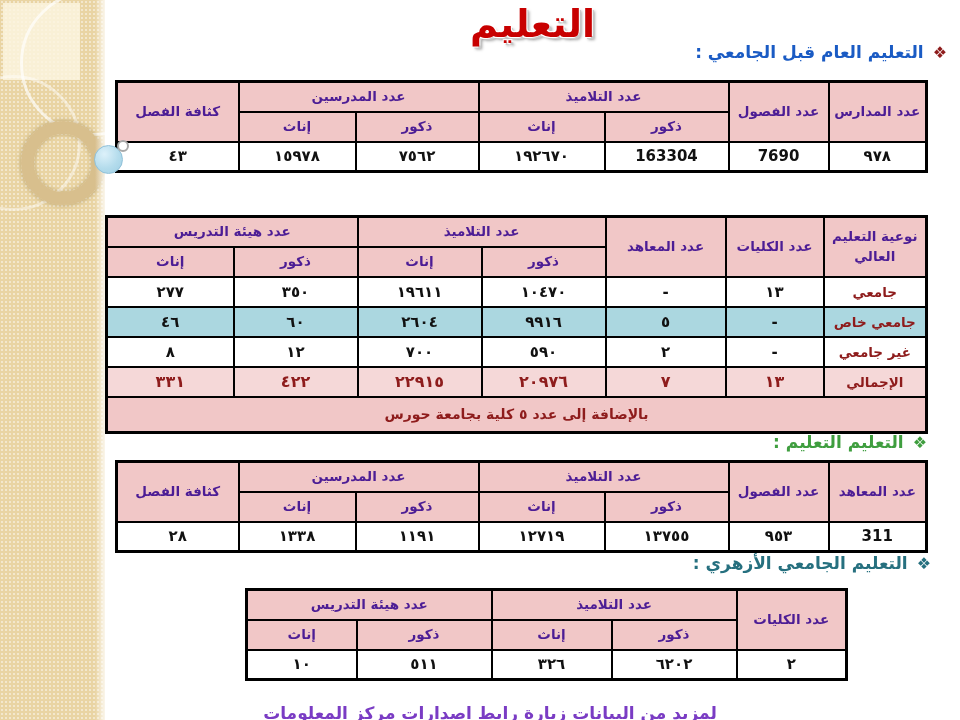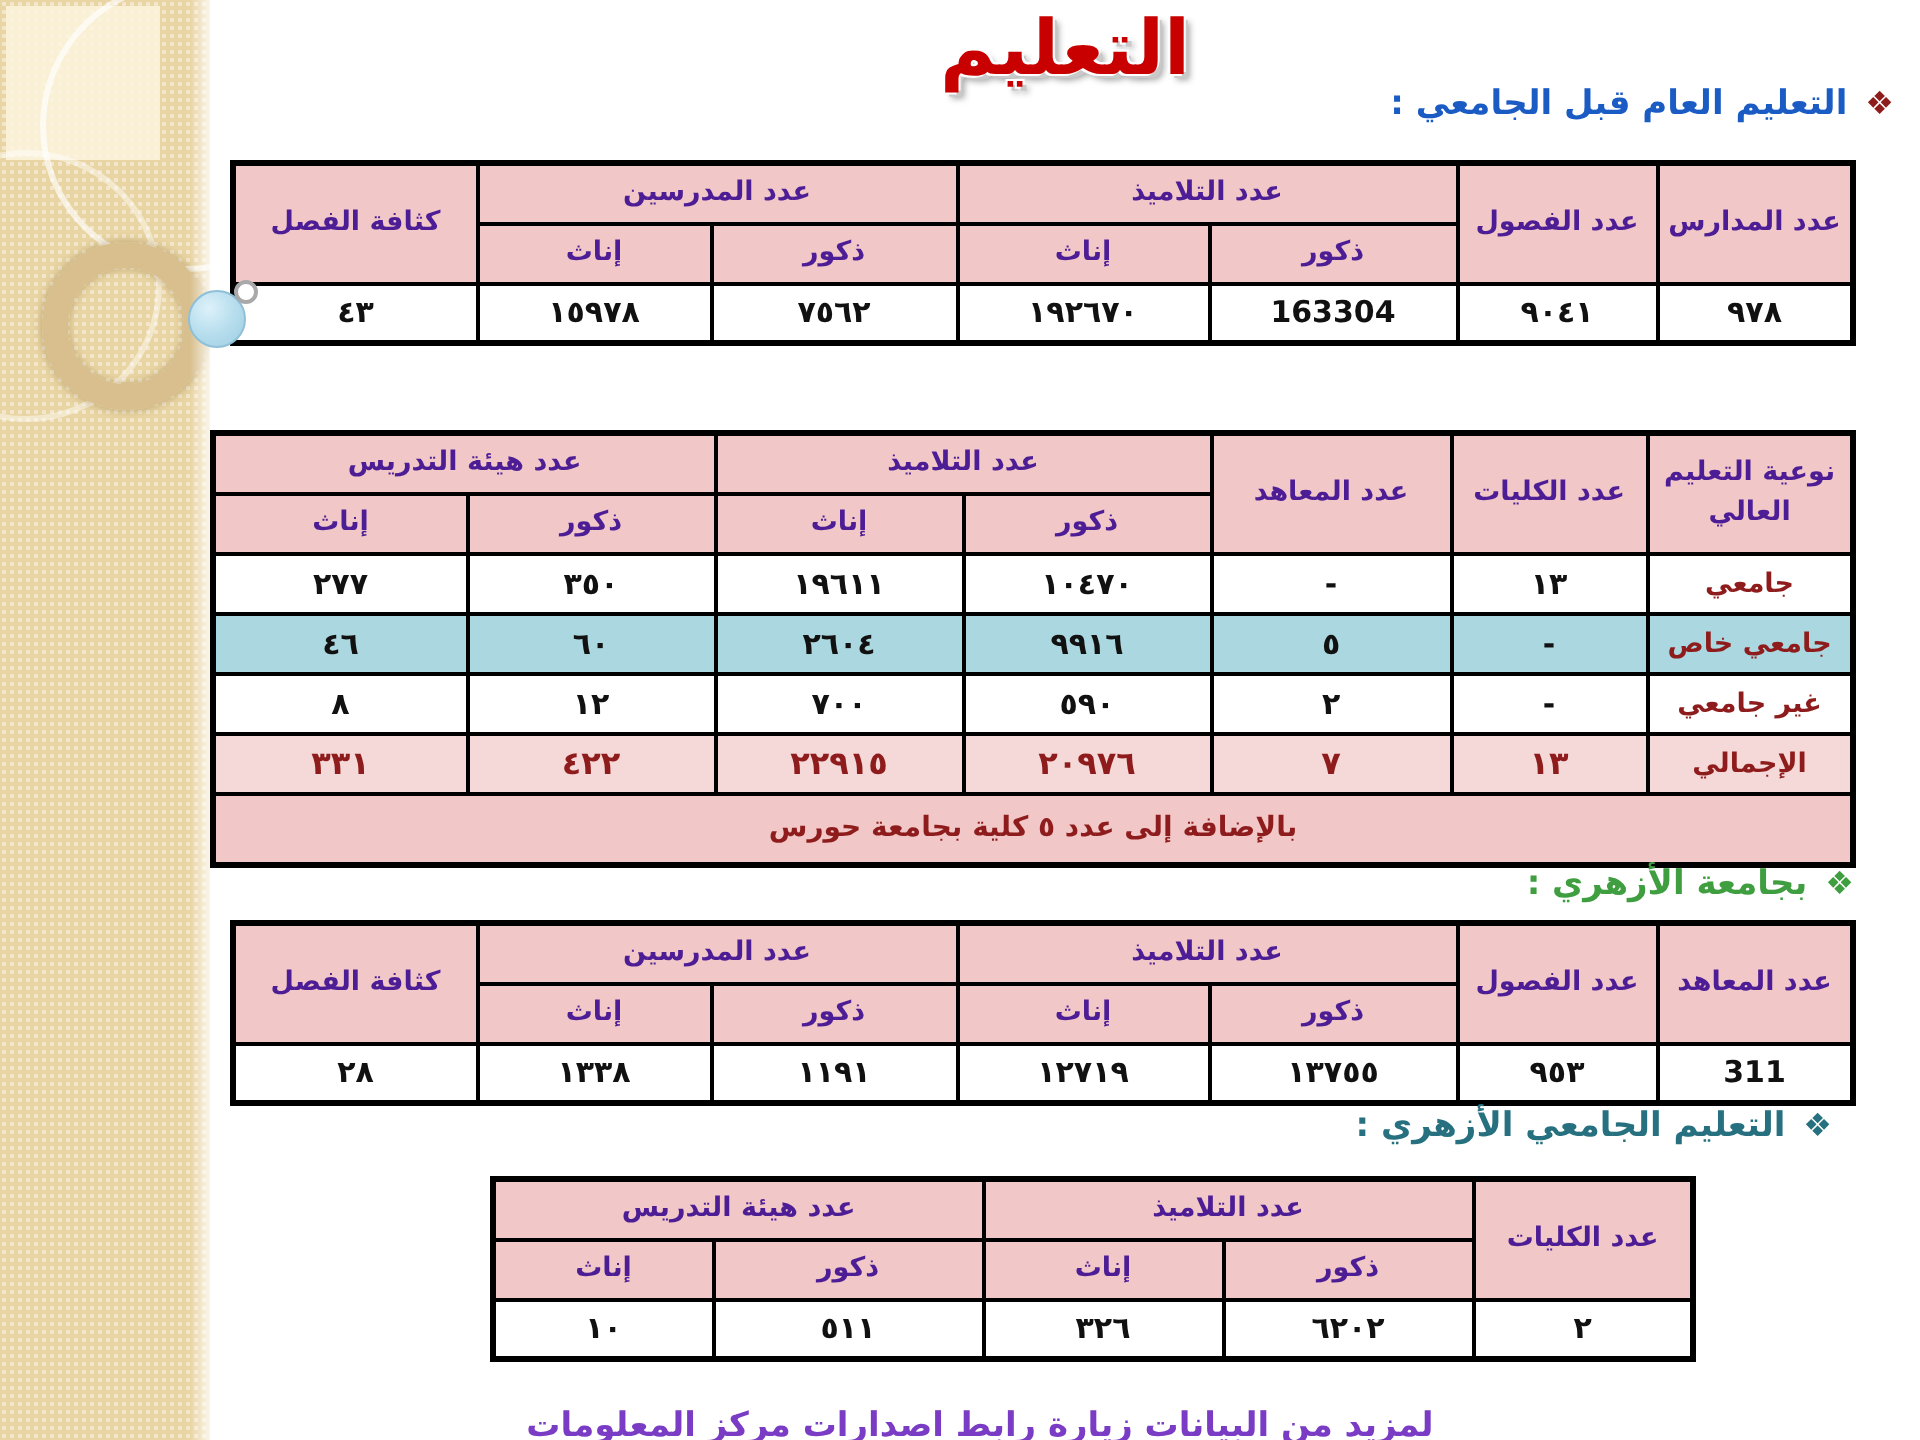--- a/index.html
+++ b/index.html
@@ -59,21 +59,21 @@
     position:absolute; direction:rtl; font-weight:bold; font-size:17px;
     white-space:nowrap; z-index:2;
   }
   .heading .bullet{ font-size:16px; margin-left:9px; }
   .h-pre{ top:42px;  right:13px; color:#1a5bc4; }
   .h-pre .bullet{ color:#8e1c1c; }
   .h-higher{ top:186px; right:13px; color:#e02020; }
   .h-higher .bullet{ color:#d42020; }
   .h-azhari{ top:432px; right:33px; color:#3f9e3f; }
   .h-azhari .bullet{ color:#3f9e3f; }
-  .h-azhari-univ{ top:553px; right:44px; color:#26707f; }
+  .h-azhari-univ{ top:553px; right:29px; color:#26707f; }
   .h-azhari-univ .bullet{ color:#26707f; }
   
   table{
     position:absolute; border-collapse:collapse; table-layout:fixed;
     direction:rtl; border:3px solid #000; z-index:2; background:#fff;
   }
   td{
     border:2px solid #000; text-align:center; vertical-align:middle;
     font-weight:bold; padding:0 2px; overflow:hidden;
   }
@@ -135,21 +135,21 @@
       <td rowspan="2" class="hd">كثافة الفصل</td>
     </tr>
     <tr>
       <td class="hd">ذكور</td>
       <td class="hd">إناث</td>
       <td class="hd">ذكور</td>
       <td class="hd">إناث</td>
     </tr>
     <tr>
       <td class="val">٩٧٨</td>
-      <td class="val">٩٠٤١</td>
+      <td class="val">7690</td>
       <td class="val">163304</td>
       <td class="val">١٩٢٦٧٠</td>
       <td class="val">٧٥٦٢</td>
       <td class="val">١٥٩٧٨</td>
       <td class="val">٤٣</td>
     </tr>
   </tbody>
     </table>
 
 
@@ -213,21 +213,21 @@
       <td>٤٢٢</td>
       <td>٣٣١</td>
     </tr>
     <tr class="note-row">
       <td colspan="7">بالإضافة إلى عدد ٥ كلية بجامعة حورس</td>
     </tr>
   </tbody>
     </table>
 
   <div class="heading h-azhari">
-    <span class="bullet">❖</span><span>بجامعة الأزهري :</span>
+    <span class="bullet">❖</span><span>التعليم التعليم :</span>
   </div>
 
   <table class="t3">
     <colgroup>
         <col style="width:98px">
         <col style="width:100px">
         <col style="width:124px">
         <col style="width:126px">
         <col style="width:123px">
         <col style="width:117px">

